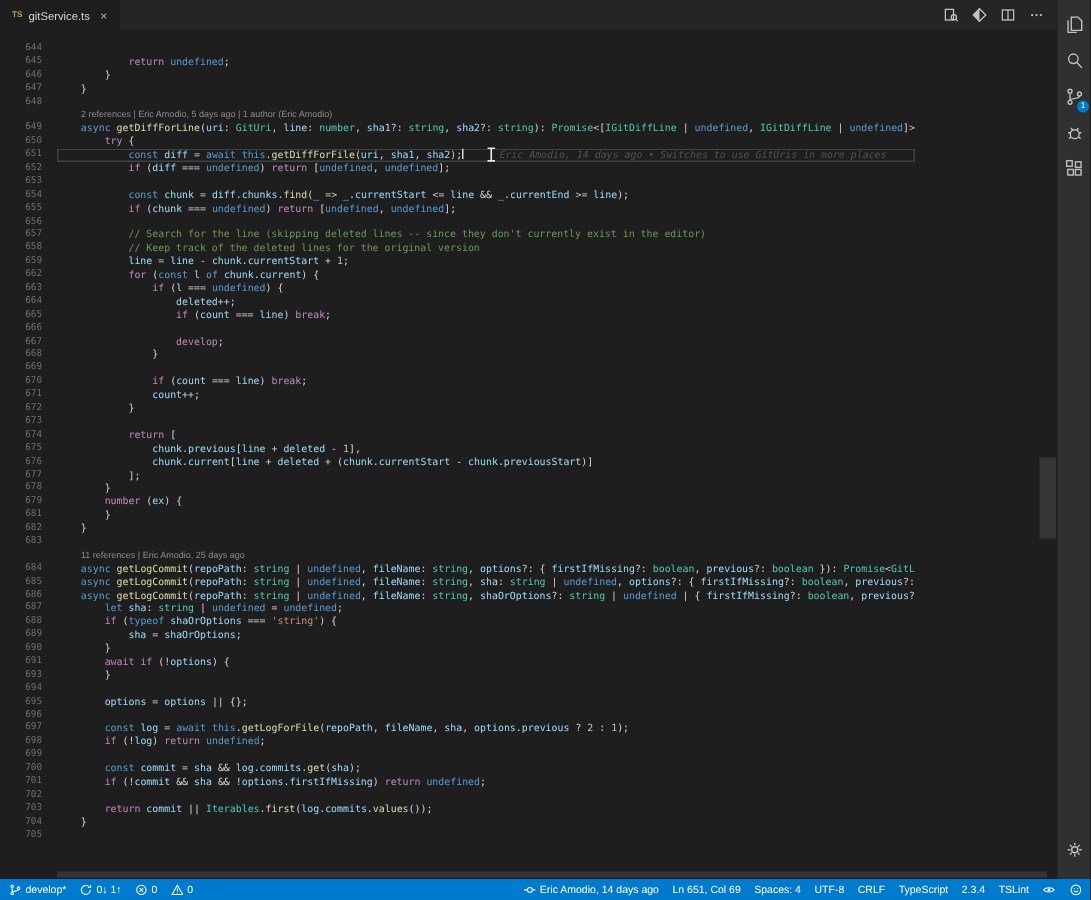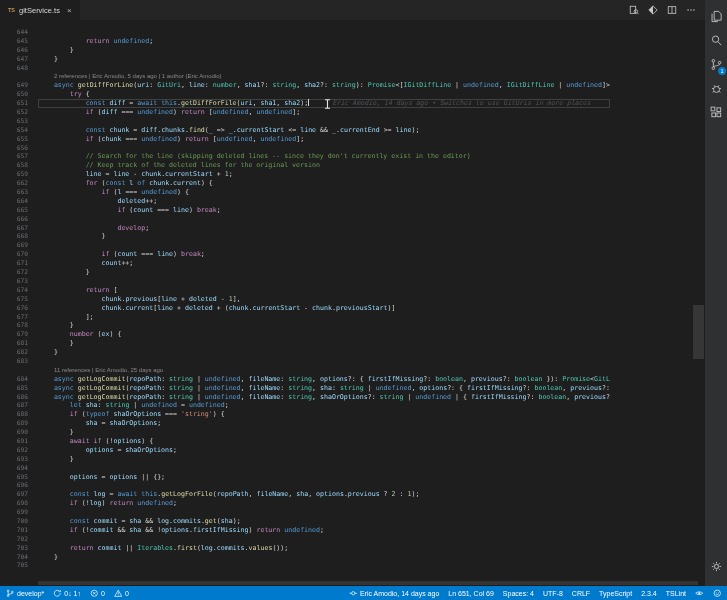--- a/index.html
+++ b/index.html
@@ -128,21 +128,20 @@
       <div class="row"><div class="gut">683</div><div class="code"></div></div>
       <div class="row"><div class="gut"></div><div class="code"><span class="lens">11 references | Eric Amodio, 25 days ago</span></div></div>
       <div class="row"><div class="gut">684</div><div class="code"><span class="tk-pl">    </span><span class="tk-kw">async</span><span class="tk-pl"> </span><span class="tk-fn">getLogCommit</span><span class="tk-pl">(</span><span class="tk-vr">repoPath</span><span class="tk-pl">: </span><span class="tk-ty">string</span><span class="tk-pl"> | </span><span class="tk-kw">undefined</span><span class="tk-pl">, </span><span class="tk-vr">fileName</span><span class="tk-pl">: </span><span class="tk-ty">string</span><span class="tk-pl">, </span><span class="tk-vr">options</span><span class="tk-pl">?: { </span><span class="tk-vr">firstIfMissing</span><span class="tk-pl">?: </span><span class="tk-ty">boolean</span><span class="tk-pl">, </span><span class="tk-vr">previous</span><span class="tk-pl">?: </span><span class="tk-ty">boolean</span><span class="tk-pl"> }): </span><span class="tk-ty">Promise</span><span class="tk-pl">&lt;</span><span class="tk-ty">GitLogCommit</span><span class="tk-pl"> | </span><span class="tk-kw">undefined</span><span class="tk-pl">&gt;;</span></div></div>
       <div class="row"><div class="gut">685</div><div class="code"><span class="tk-pl">    </span><span class="tk-kw">async</span><span class="tk-pl"> </span><span class="tk-fn">getLogCommit</span><span class="tk-pl">(</span><span class="tk-vr">repoPath</span><span class="tk-pl">: </span><span class="tk-ty">string</span><span class="tk-pl"> | </span><span class="tk-kw">undefined</span><span class="tk-pl">, </span><span class="tk-vr">fileName</span><span class="tk-pl">: </span><span class="tk-ty">string</span><span class="tk-pl">, </span><span class="tk-vr">sha</span><span class="tk-pl">: </span><span class="tk-ty">string</span><span class="tk-pl"> | </span><span class="tk-kw">undefined</span><span class="tk-pl">, </span><span class="tk-vr">options</span><span class="tk-pl">?: { </span><span class="tk-vr">firstIfMissing</span><span class="tk-pl">?: </span><span class="tk-ty">boolean</span><span class="tk-pl">, </span><span class="tk-vr">previous</span><span class="tk-pl">?: </span><span class="tk-ty">boolean</span><span class="tk-pl"> }): </span><span class="tk-ty">Promise</span><span class="tk-pl">&lt;</span><span class="tk-ty">GitLogCommit</span></div></div>
       <div class="row"><div class="gut">686</div><div class="code"><span class="tk-pl">    </span><span class="tk-kw">async</span><span class="tk-pl"> </span><span class="tk-fn">getLogCommit</span><span class="tk-pl">(</span><span class="tk-vr">repoPath</span><span class="tk-pl">: </span><span class="tk-ty">string</span><span class="tk-pl"> | </span><span class="tk-kw">undefined</span><span class="tk-pl">, </span><span class="tk-vr">fileName</span><span class="tk-pl">: </span><span class="tk-ty">string</span><span class="tk-pl">, </span><span class="tk-vr">shaOrOptions</span><span class="tk-pl">?: </span><span class="tk-ty">string</span><span class="tk-pl"> | </span><span class="tk-kw">undefined</span><span class="tk-pl"> | { </span><span class="tk-vr">firstIfMissing</span><span class="tk-pl">?: </span><span class="tk-ty">boolean</span><span class="tk-pl">, </span><span class="tk-vr">previous</span><span class="tk-pl">?: </span><span class="tk-ty">boolean</span><span class="tk-pl"> }, </span><span class="tk-vr">options</span><span class="tk-pl">?: { </span></div></div>
       <div class="row"><div class="gut">687</div><div class="code"><span class="tk-pl">        </span><span class="tk-kw">let</span><span class="tk-pl"> </span><span class="tk-vr">sha</span><span class="tk-pl">: </span><span class="tk-ty">string</span><span class="tk-pl"> | </span><span class="tk-kw">undefined</span><span class="tk-pl"> = </span><span class="tk-kw">undefined</span><span class="tk-pl">;</span></div></div>
       <div class="row"><div class="gut">688</div><div class="code"><span class="tk-pl">        </span><span class="tk-ctl">if</span><span class="tk-pl"> (</span><span class="tk-kw">typeof</span><span class="tk-pl"> </span><span class="tk-vr">shaOrOptions</span><span class="tk-pl"> === </span><span class="tk-st">'string'</span><span class="tk-pl">) {</span></div></div>
       <div class="row"><div class="gut">689</div><div class="code"><span class="tk-pl">            </span><span class="tk-vr">sha</span><span class="tk-pl"> = </span><span class="tk-vr">shaOrOptions</span><span class="tk-pl">;</span></div></div>
       <div class="row"><div class="gut">690</div><div class="code"><span class="tk-pl">        }</span></div></div>
       <div class="row"><div class="gut">691</div><div class="code"><span class="tk-pl">        </span><span class="tk-ctl">await</span><span class="tk-pl"> </span><span class="tk-ctl">if</span><span class="tk-pl"> (!</span><span class="tk-vr">options</span><span class="tk-pl">) {</span></div></div>
-      <div class="row"><div class="gut">692</div><div class="code"><span class="tk-pl">            </span><span class="tk-vr">options</span><span class="tk-pl"> = </span><span class="tk-vr">shaOrOptions</span><span class="tk-pl">;</span></div></div>
       <div class="row"><div class="gut">693</div><div class="code"><span class="tk-pl">        }</span></div></div>
       <div class="row"><div class="gut">694</div><div class="code"></div></div>
       <div class="row"><div class="gut">695</div><div class="code"><span class="tk-pl">        </span><span class="tk-vr">options</span><span class="tk-pl"> = </span><span class="tk-vr">options</span><span class="tk-pl"> || {};</span></div></div>
       <div class="row"><div class="gut">696</div><div class="code"></div></div>
       <div class="row"><div class="gut">697</div><div class="code"><span class="tk-pl">        </span><span class="tk-kw">const</span><span class="tk-pl"> </span><span class="tk-vr">log</span><span class="tk-pl"> = </span><span class="tk-kw">await</span><span class="tk-pl"> </span><span class="tk-kw">this</span><span class="tk-pl">.</span><span class="tk-fn">getLogForFile</span><span class="tk-pl">(</span><span class="tk-vr">repoPath</span><span class="tk-pl">, </span><span class="tk-vr">fileName</span><span class="tk-pl">, </span><span class="tk-vr">sha</span><span class="tk-pl">, </span><span class="tk-vr">options</span><span class="tk-pl">.</span><span class="tk-vr">previous</span><span class="tk-pl"> ? </span><span class="tk-nm">2</span><span class="tk-pl"> : </span><span class="tk-nm">1</span><span class="tk-pl">);</span></div></div>
       <div class="row"><div class="gut">698</div><div class="code"><span class="tk-pl">        </span><span class="tk-ctl">if</span><span class="tk-pl"> (!</span><span class="tk-vr">log</span><span class="tk-pl">) </span><span class="tk-ctl">return</span><span class="tk-pl"> </span><span class="tk-kw">undefined</span><span class="tk-pl">;</span></div></div>
       <div class="row"><div class="gut">699</div><div class="code"></div></div>
       <div class="row"><div class="gut">700</div><div class="code"><span class="tk-pl">        </span><span class="tk-kw">const</span><span class="tk-pl"> </span><span class="tk-vr">commit</span><span class="tk-pl"> = </span><span class="tk-vr">sha</span><span class="tk-pl"> &amp;&amp; </span><span class="tk-vr">log</span><span class="tk-pl">.</span><span class="tk-vr">commits</span><span class="tk-pl">.</span><span class="tk-fn">get</span><span class="tk-pl">(</span><span class="tk-vr">sha</span><span class="tk-pl">);</span></div></div>
       <div class="row"><div class="gut">701</div><div class="code"><span class="tk-pl">        </span><span class="tk-ctl">if</span><span class="tk-pl"> (!</span><span class="tk-vr">commit</span><span class="tk-pl"> &amp;&amp; </span><span class="tk-vr">sha</span><span class="tk-pl"> &amp;&amp; !</span><span class="tk-vr">options</span><span class="tk-pl">.</span><span class="tk-vr">firstIfMissing</span><span class="tk-pl">) </span><span class="tk-ctl">return</span><span class="tk-pl"> </span><span class="tk-kw">undefined</span><span class="tk-pl">;</span></div></div>
       <div class="row"><div class="gut">702</div><div class="code"></div></div>

